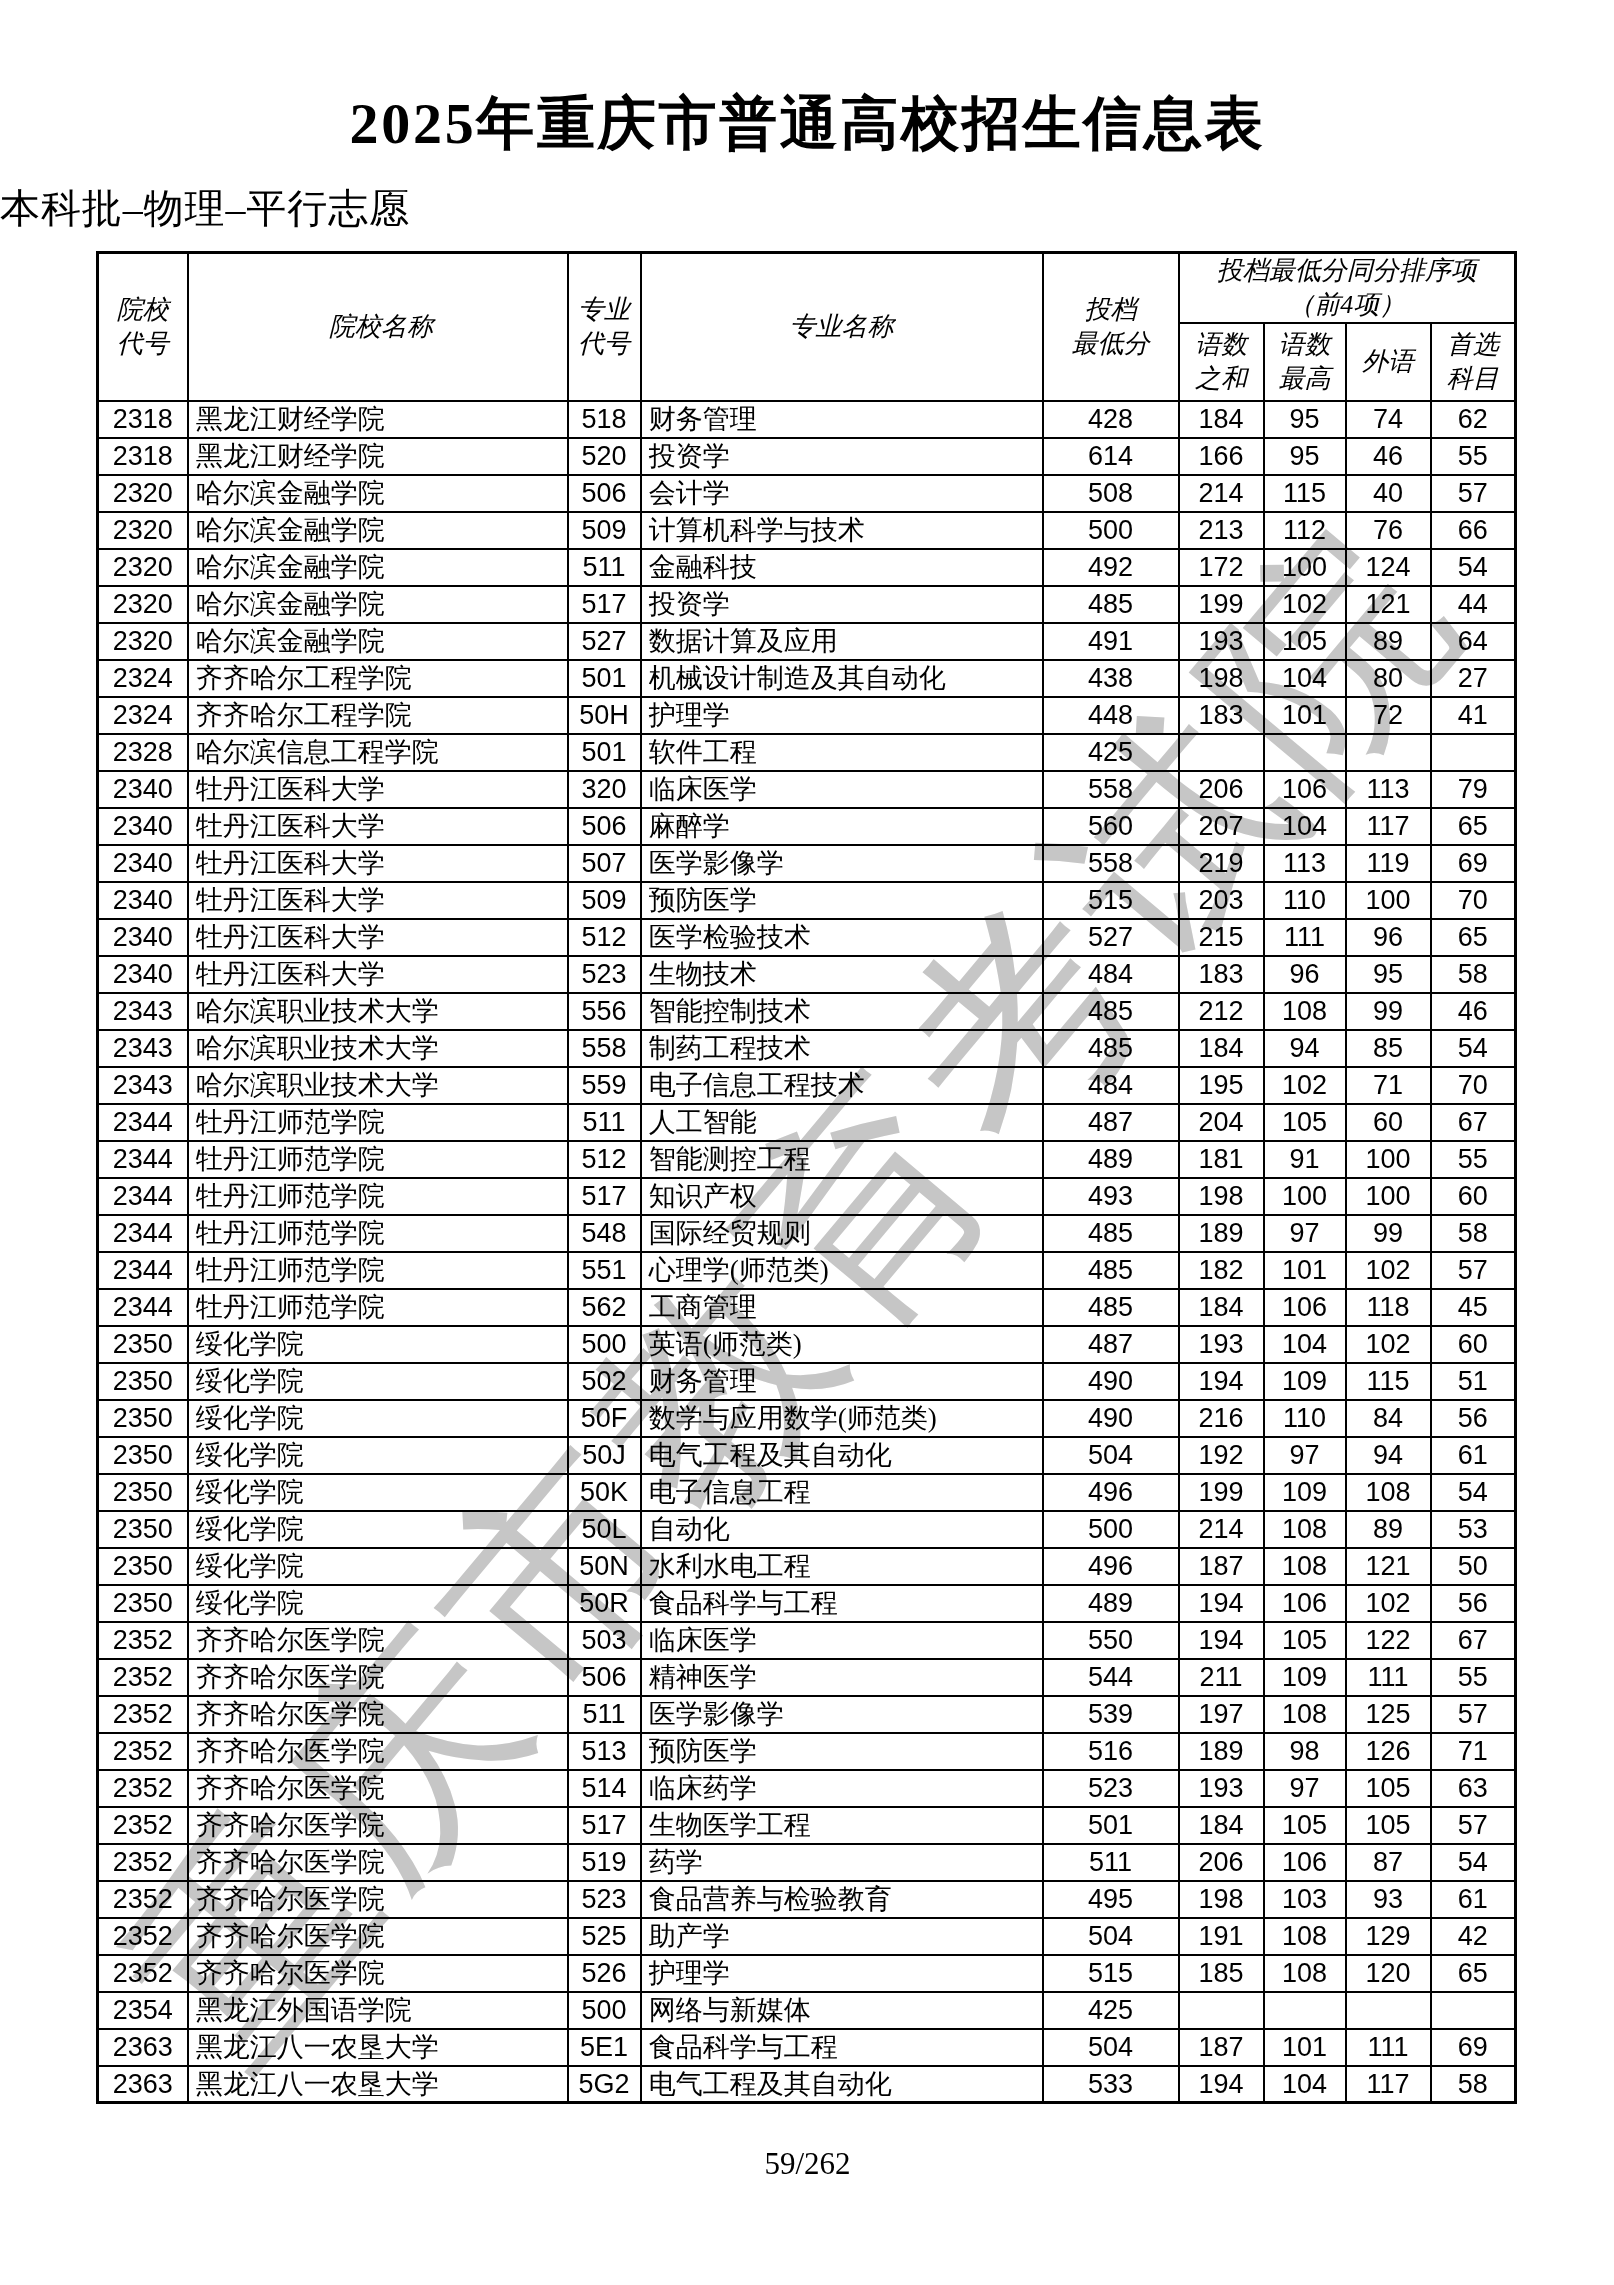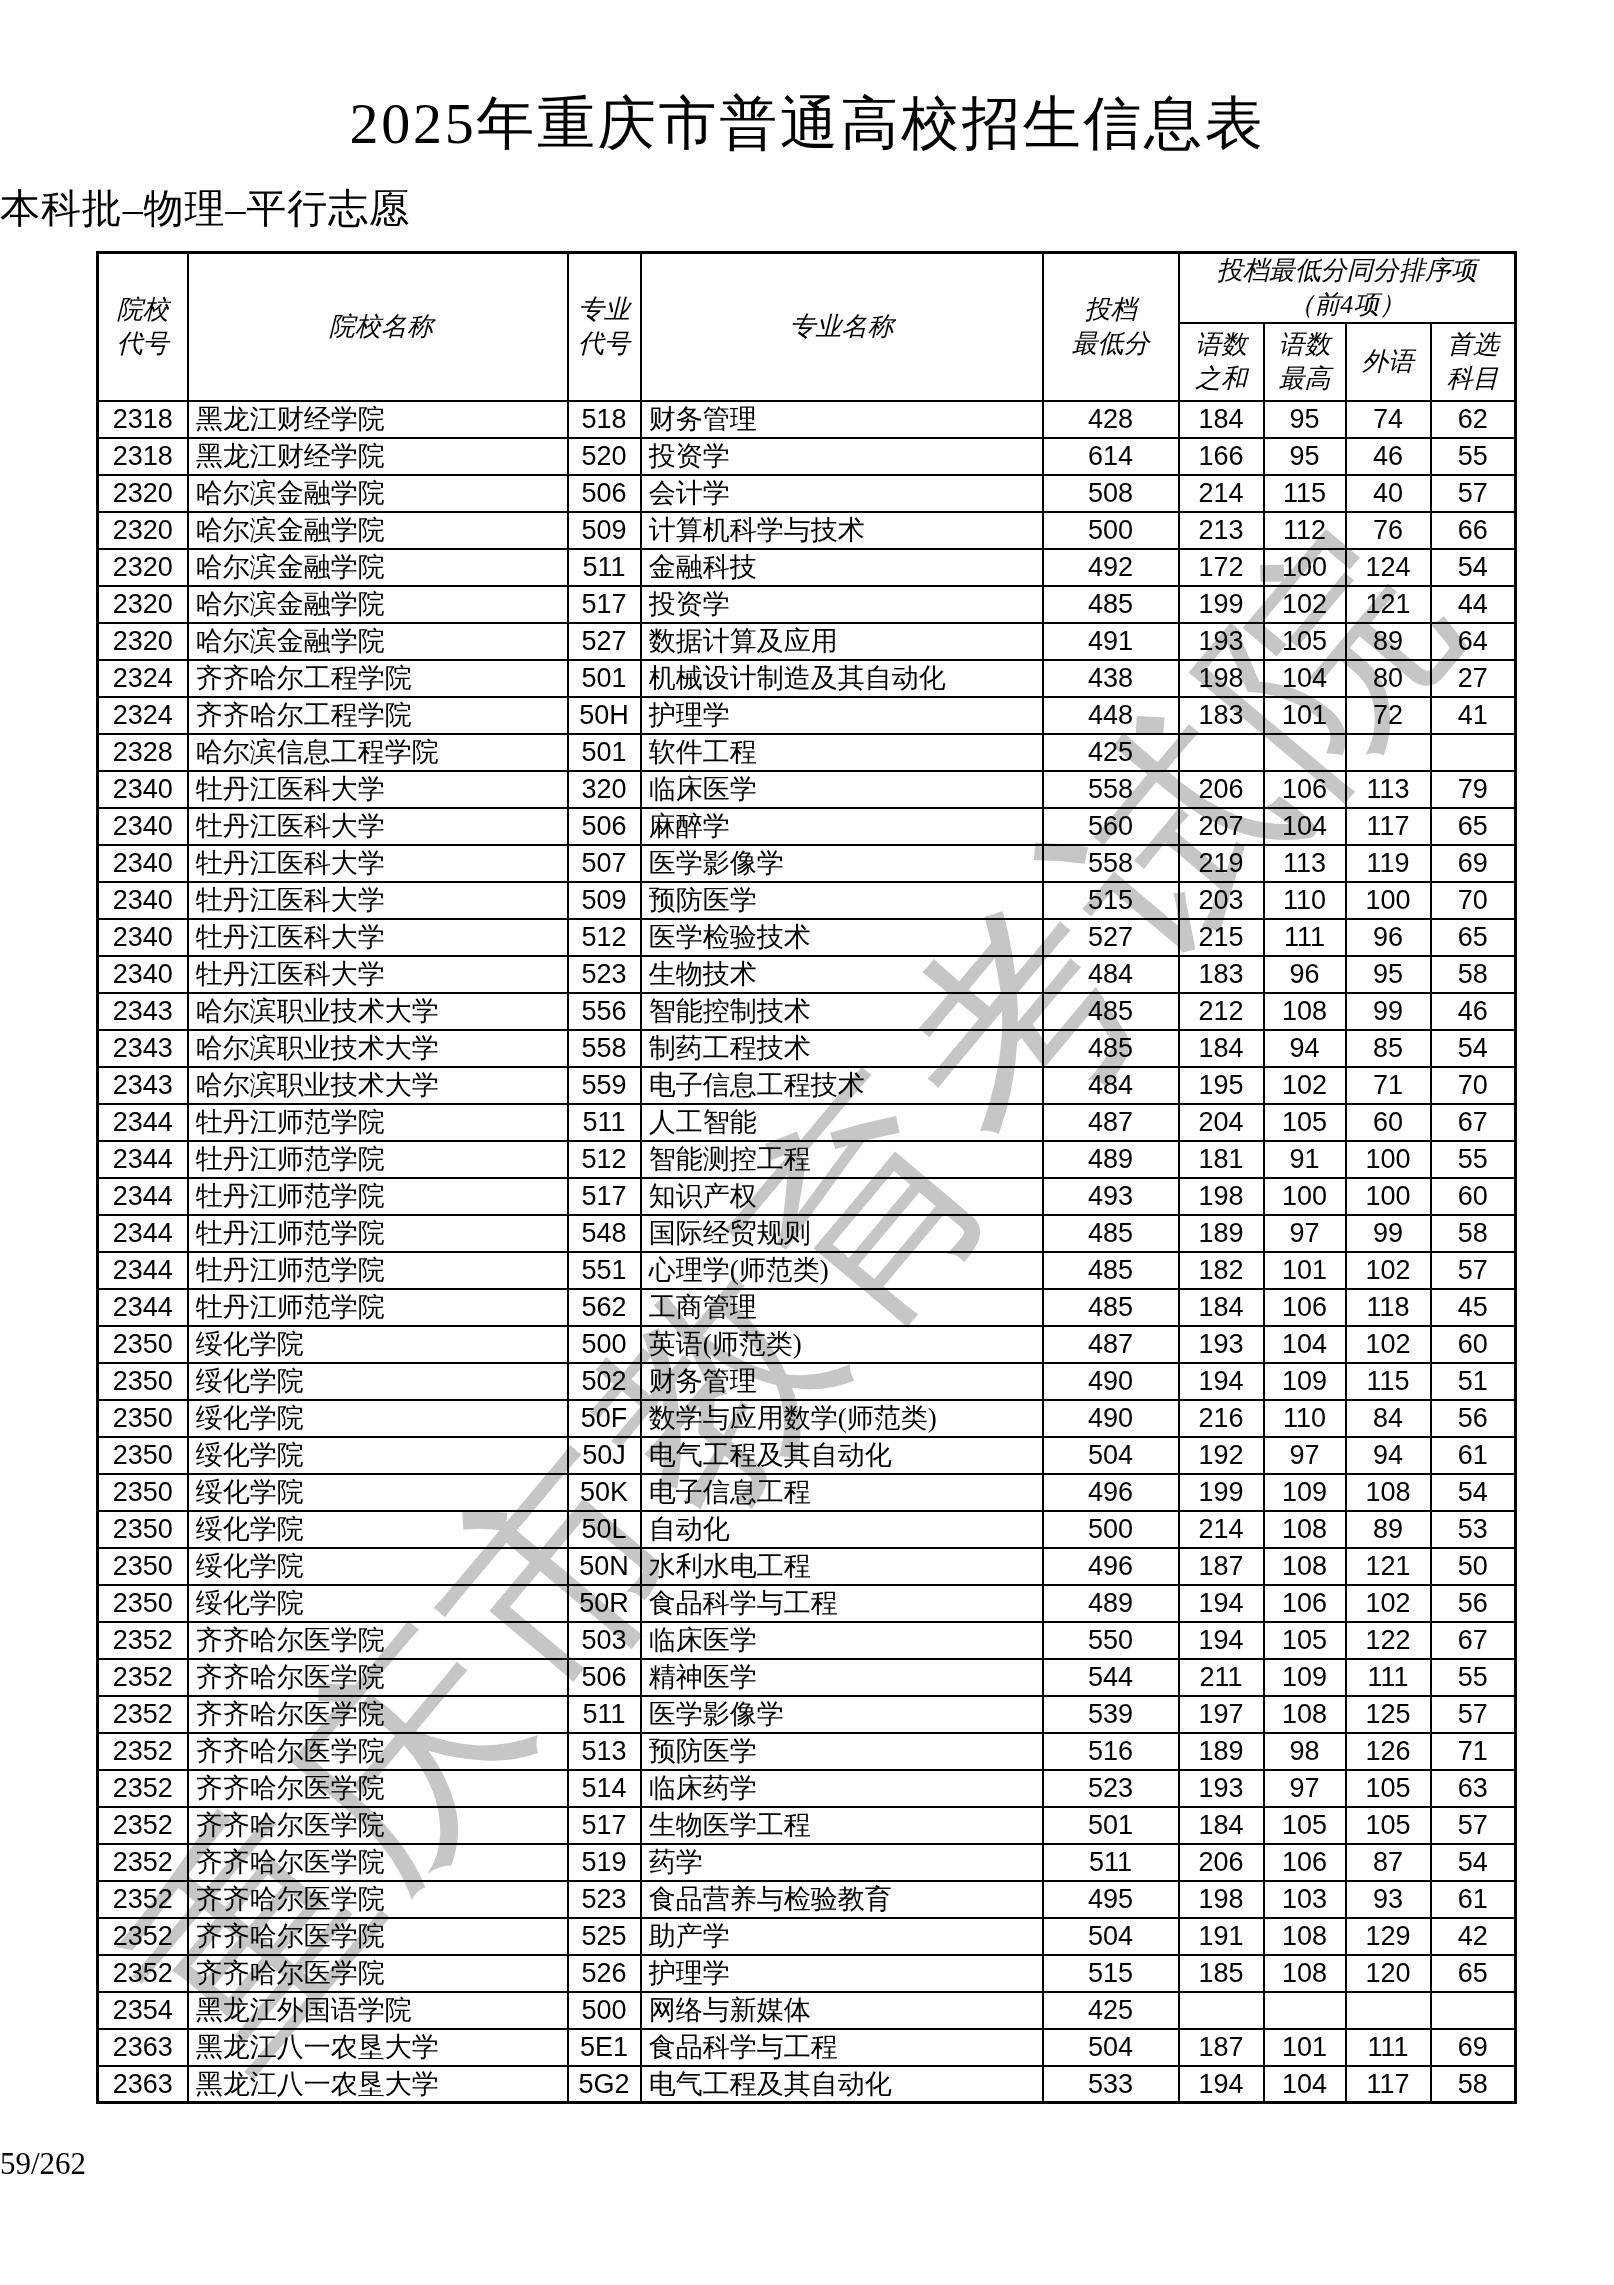--- a/index.html
+++ b/index.html
@@ -9,21 +9,21 @@
     font-family:"Liberation Serif", serif;
   }
   .watermark {
     position:absolute; left:796px; top:1294px;
     transform:translate(-50%,-50%) rotate(-50deg);
     font-size:226px; letter-spacing:12.7px; white-space:nowrap;
     color:#c6c6c6; z-index:1; font-family:"Liberation Serif", serif;
   }
   .title {
     position:absolute; top:89px; left:0; width:100%;
-    text-align:center; font-size:58px; font-weight:normal;
+    text-align:center; font-size:58px; font-weight:bold;
     letter-spacing:2.7px; z-index:2; line-height:1.2;
   }
   .subtitle {
     position:absolute; top:185px; left:0; width:100%;
     text-align:left; font-size:40px; font-weight:normal;
     letter-spacing:0.9px; z-index:2; line-height:1.2;
   }
   table.main {
     position:absolute; left:96px; top:251px; width:1418px;
     border-collapse:collapse; table-layout:fixed;
@@ -40,21 +40,21 @@
   thead tr.h2 { height:78px; }
   thead .group { border-bottom:1.8px solid #000; }
   thead .bottom { border-bottom:4.5px solid #000; }
   tbody tr { height:37px; }
   table.main td { font-size:27px; line-height:1.05; vertical-align:middle; white-space:nowrap; }
   .c { text-align:center; }
   .l { text-align:left; padding-left:7.2px !important; }
   .num { font-family:"Liberation Sans", sans-serif; }
   .footer {
     position:absolute; top:2146px; left:0; width:100%;
-    text-align:left; font-size:31px; z-index:2;
+    text-align:center; font-size:31px; z-index:2;
     font-family:"Liberation Serif", serif;
   }
 </style>
 </head>
 <body>
 
 <div class="page">
 
   <div class="watermark" style="color: rgb(198, 198, 198);">重庆市教育考试院</div>
 

